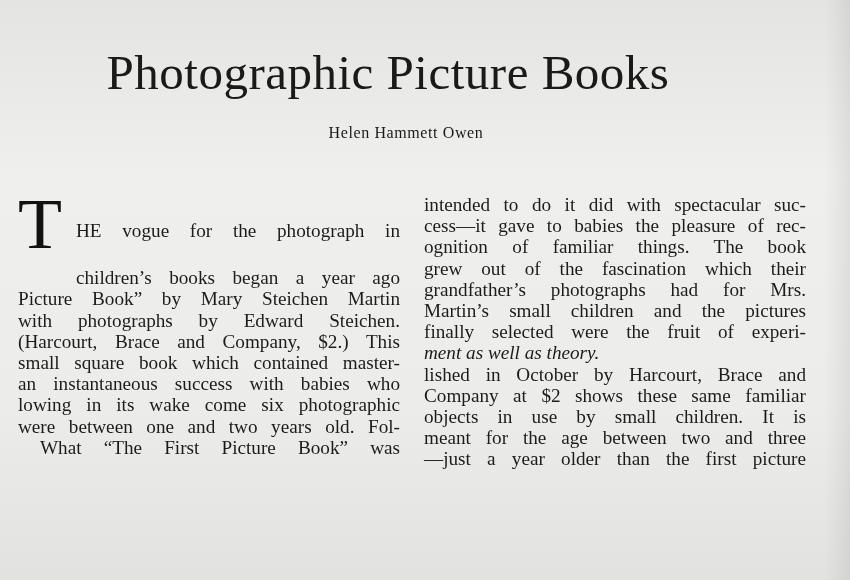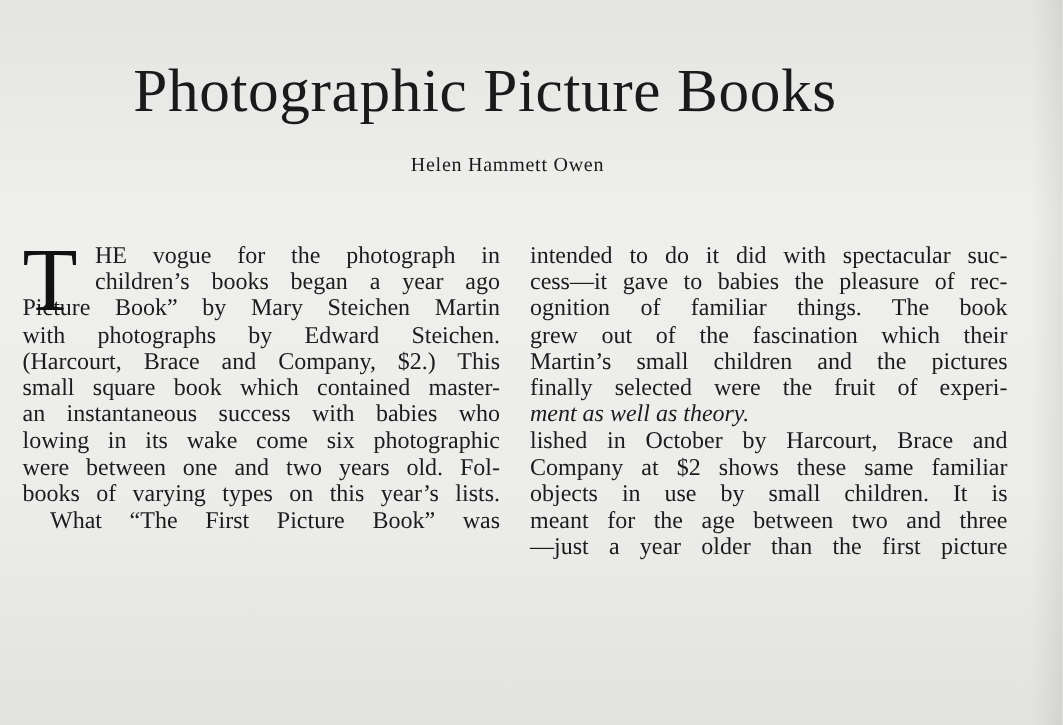--- a/index.html
+++ b/index.html
@@ -29,21 +29,21 @@
       position: absolute; top: 194px;
       font-family: "Liberation Serif", serif;
       font-size: 19.2px; line-height: 21.2px;
       color: #1c1c1c;
     }
     .col-left { left: 18px; width: 382px; }
     .col-right { left: 424px; width: 382px; }
     .line { display: block; text-align: justify; text-align-last: justify; white-space: nowrap; height: 21.2px; }
     .line.last { text-align-last: left; font-style: italic; }
     .line.indent { padding-left: 22px; }
-    .line.dropped { padding-left: 58px; }
+    .line.dropped { padding-left: 58px; margin-top: 26px; }
     .dropcap {
       position: absolute; left: 0; top: 0;
       font-family: "Liberation Serif", serif;
       font-size: 72px; line-height: 60px; color: #111;
     }
     .gutter-shadow {
       position: absolute; right: 0; top: 0; width: 26px; height: 580px;
       background: linear-gradient(90deg, rgba(0,0,0,0) 0%, rgba(0,0,0,0.04) 60%, rgba(0,0,0,0.07) 100%);
     }
   </style>
@@ -58,29 +58,29 @@
     <span class="dropcap">T</span>
     <span class="line dropped">HE vogue for the photograph in</span>
     <span class="line dropped">children’s books began a year ago</span>
     <span class="line">Picture Book” by Mary Steichen Martin</span>
     <span class="line">with photographs by Edward Steichen.</span>
     <span class="line">(Harcourt, Brace and Company, $2.) This</span>
     <span class="line">small square book which contained master-</span>
     <span class="line">an instantaneous success with babies who</span>
     <span class="line">lowing in its wake come six photographic</span>
     <span class="line">were between one and two years old. Fol-</span>
-    <span class="line">books of varying types on this year’s lists.</span>
     <span class="line indent">What “The First Picture Book” was</span>
   </div>
 
   <div class="col col-right">
     <span class="line">intended to do it did with spectacular suc-</span>
     <span class="line">cess—it gave to babies the pleasure of rec-</span>
     <span class="line">ognition of familiar things. The book</span>
     <span class="line">grew out of the fascination which their</span>
+    <span class="line">grandfather’s photographs had for Mrs.</span>
     <span class="line">Martin’s small children and the pictures</span>
     <span class="line">finally selected were the fruit of experi-</span>
     <span class="line last">ment as well as theory.</span>
     <span class="line">lished in October by Harcourt, Brace and</span>
     <span class="line">Company at $2 shows these same familiar</span>
     <span class="line">objects in use by small children. It is</span>
     <span class="line">meant for the age between two and three</span>
     <span class="line">—just a year older than the first picture</span>
   </div>
 

